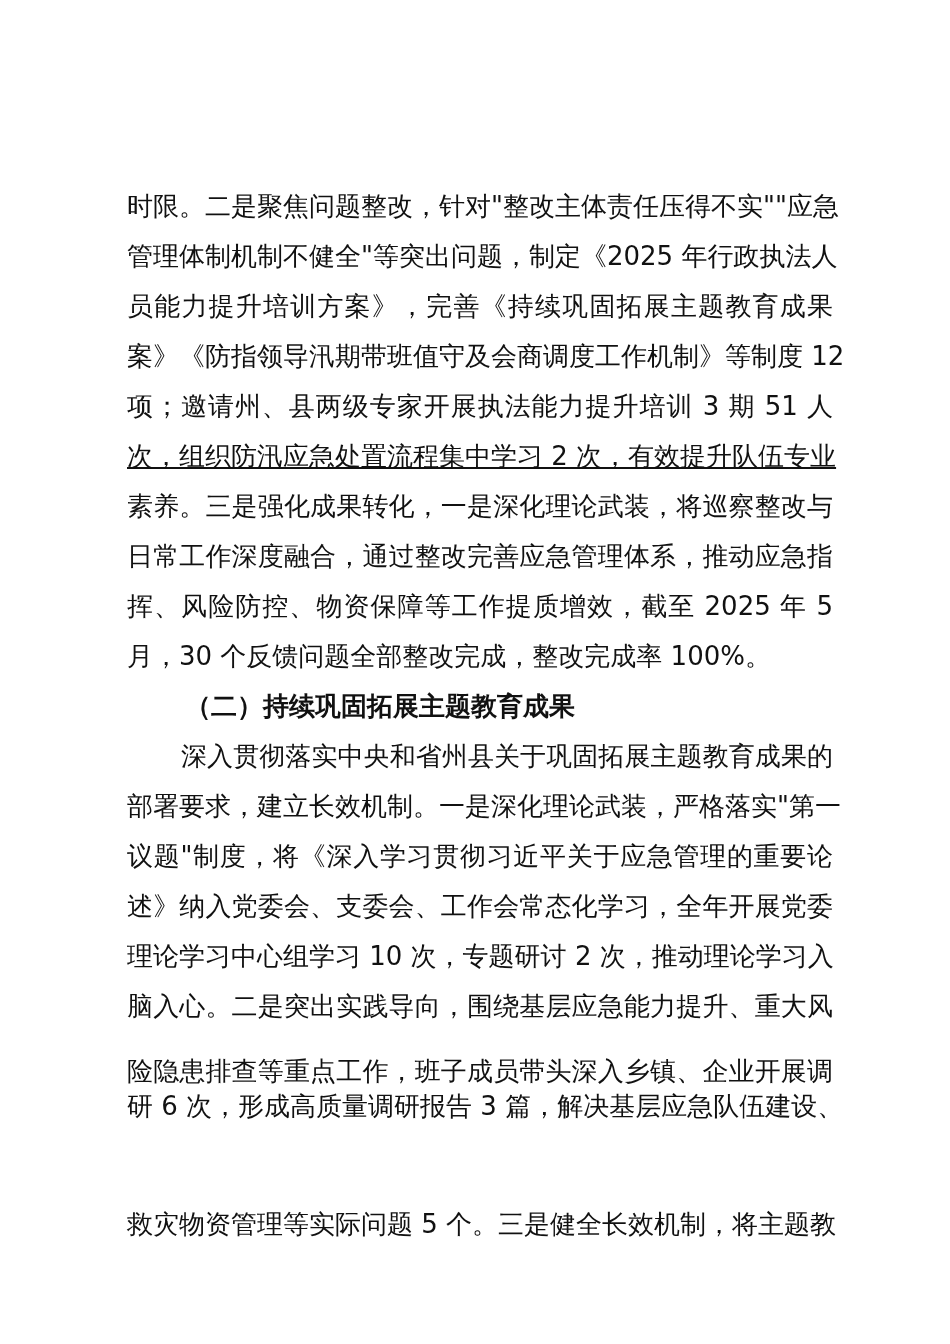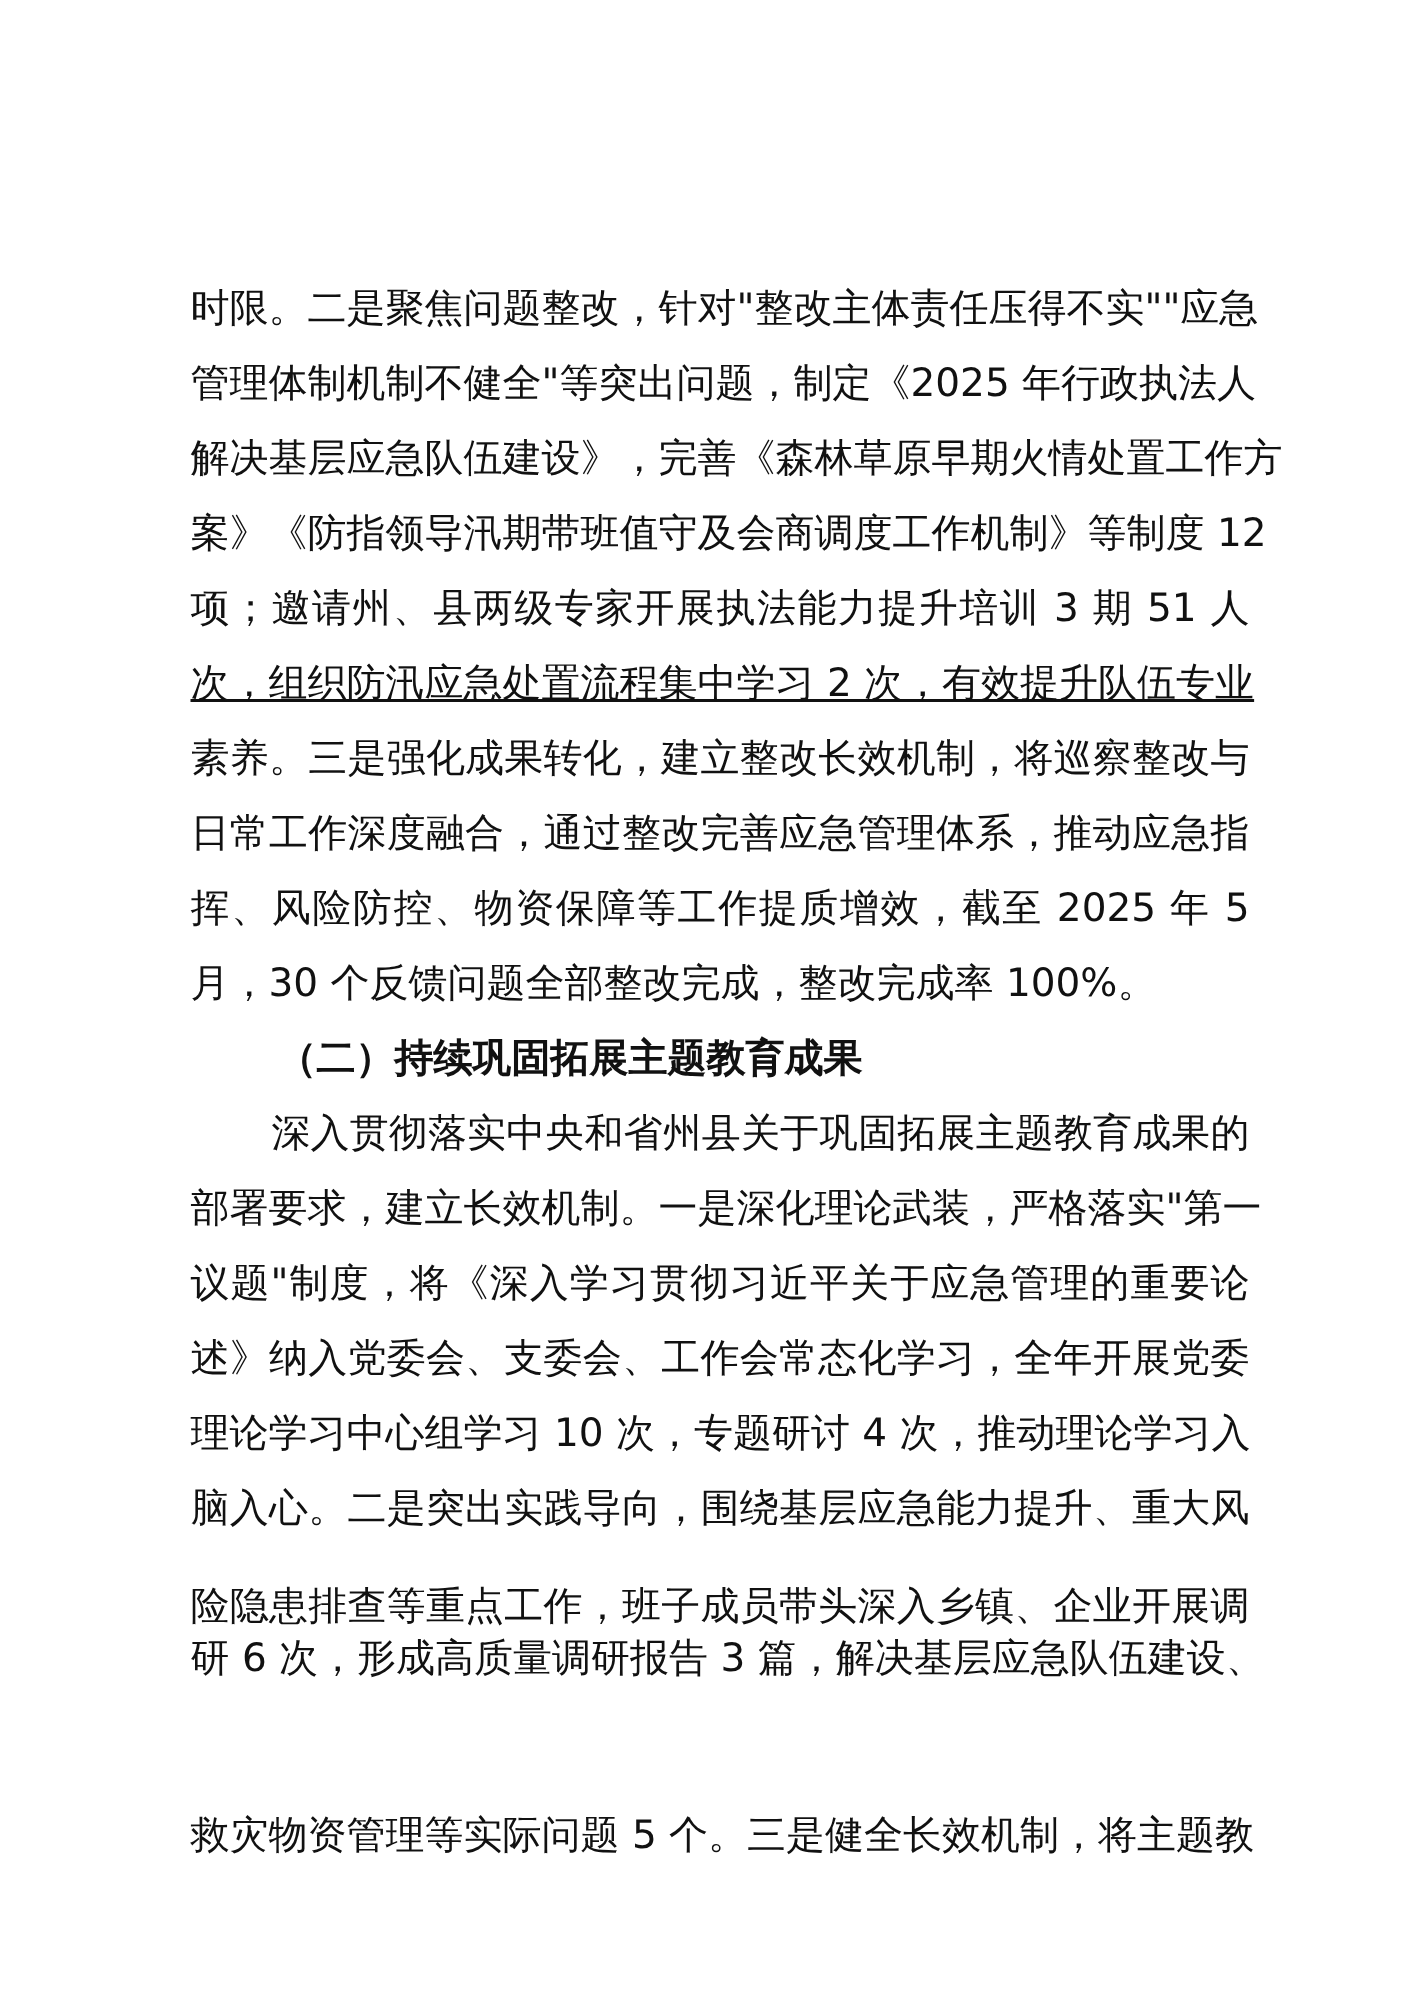--- a/index.html
+++ b/index.html
@@ -28,37 +28,37 @@
   }
 </style>
 </head>
 <body>
 
 <div class="page">
 
   <div>
     <div class="line" style="top:186px;">时限。二是聚焦问题整改，针对"整改主体责任压得不实""应急</div>
     <div class="line" style="top:236px;">管理体制机制不健全"等突出问题，制定《2025 年行政执法人</div>
-    <div class="line" style="top:286px;">解决基层应急队伍建设》，完善《森林草原早期火情处置工作方</div>
+    <div class="line" style="top:286px;">员能力提升培训方案》，完善《持续巩固拓展主题教育成果</div>
     <div class="line" style="top:336px;">案》《防指领导汛期带班值守及会商调度工作机制》等制度 12</div>
     <div class="line" style="top:386px;">项；邀请州、县两级专家开展执法能力提升培训 3 期 51 人</div>
     <div class="line" style="top:436px;text-decoration:underline;">次，组织防汛应急处置流程集中学习 2 次，有效提升队伍专业</div>
-    <div class="line" style="top:486px;">素养。三是强化成果转化，建立整改长效机制，将巡察整改与</div>
+    <div class="line" style="top:486px;">素养。三是强化成果转化，一是深化理论武装，将巡察整改与</div>
     <div class="line" style="top:536px;">日常工作深度融合，通过整改完善应急管理体系，推动应急指</div>
     <div class="line" style="top:586px;">挥、风险防控、物资保障等工作提质增效，截至 2025 年 5</div>
     <div class="line last" style="top:636px;">月，30 个反馈问题全部整改完成，整改完成率 100%。</div>
   </div>
 
   <div class="line heading" style="top:686px;">（二）持续巩固拓展主题教育成果</div>
 
   <div>
     <div class="line indent" style="top:736px;">深入贯彻落实中央和省州县关于巩固拓展主题教育成果的</div>
     <div class="line" style="top:786px;">部署要求，建立长效机制。一是深化理论武装，严格落实"第一</div>
     <div class="line" style="top:836px;">议题"制度，将《深入学习贯彻习近平关于应急管理的重要论</div>
     <div class="line" style="top:886px;">述》纳入党委会、支委会、工作会常态化学习，全年开展党委</div>
-    <div class="line" style="top:936px;">理论学习中心组学习 10 次，专题研讨 4 次，推动理论学习入</div>
+    <div class="line" style="top:936px;">理论学习中心组学习 10 次，专题研讨 2 次，推动理论学习入</div>
     <div class="line" style="top:986px;">脑入心。二是突出实践导向，围绕基层应急能力提升、重大风</div>
     <div class="line" style="top:1036px;margin-top:15px;">险隐患排查等重点工作，班子成员带头深入乡镇、企业开展调</div>
     <div class="line" style="top:1086px;">研 6 次，形成高质量调研报告 3 篇，解决基层应急队伍建设、</div>
     <div class="line" style="top:1204px;">救灾物资管理等实际问题 5 个。三是健全长效机制，将主题教</div>
   </div>
 
 </div>
 
 </body></html>

